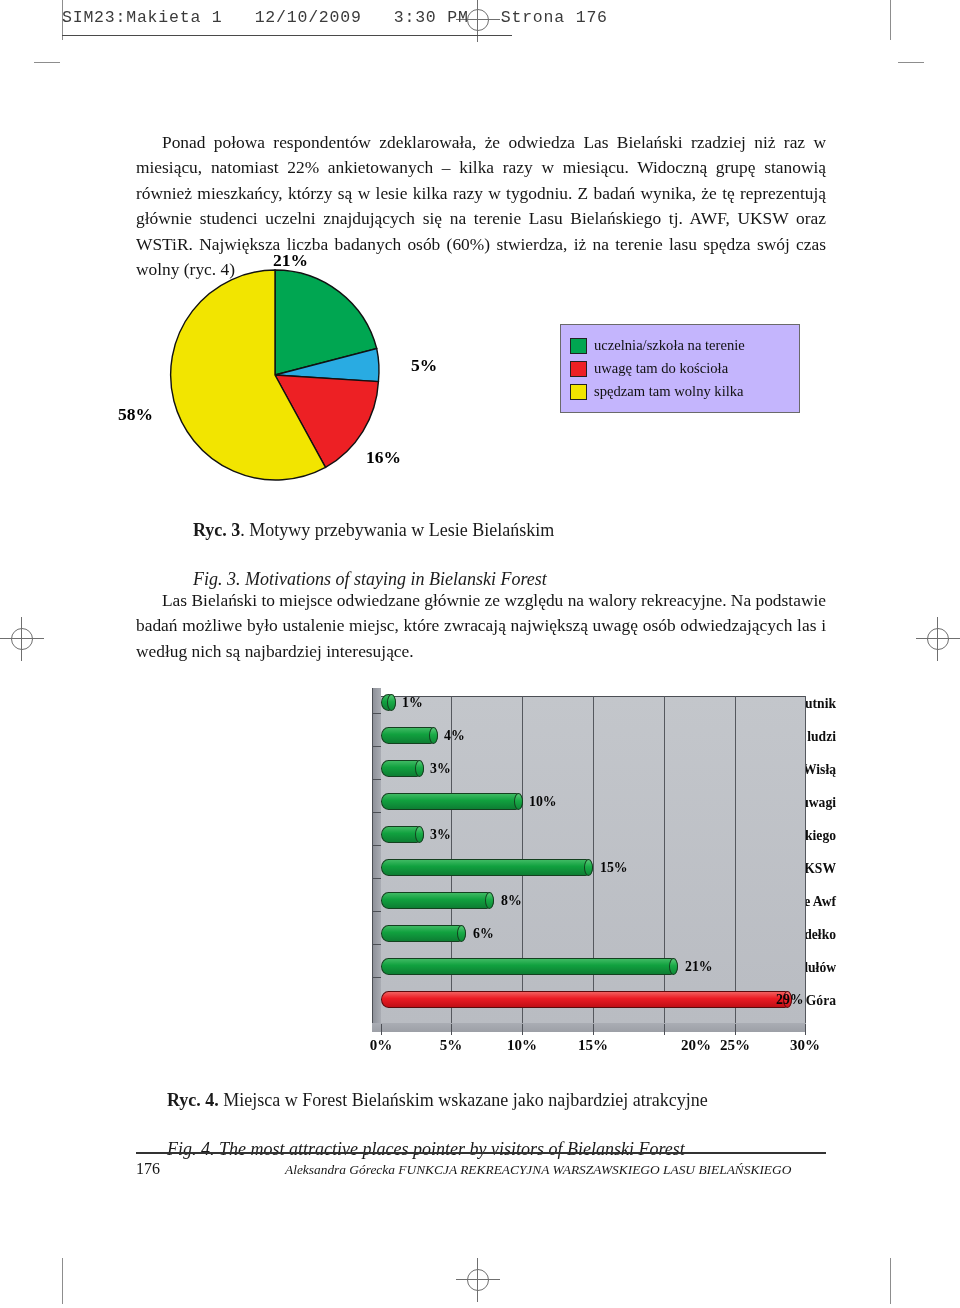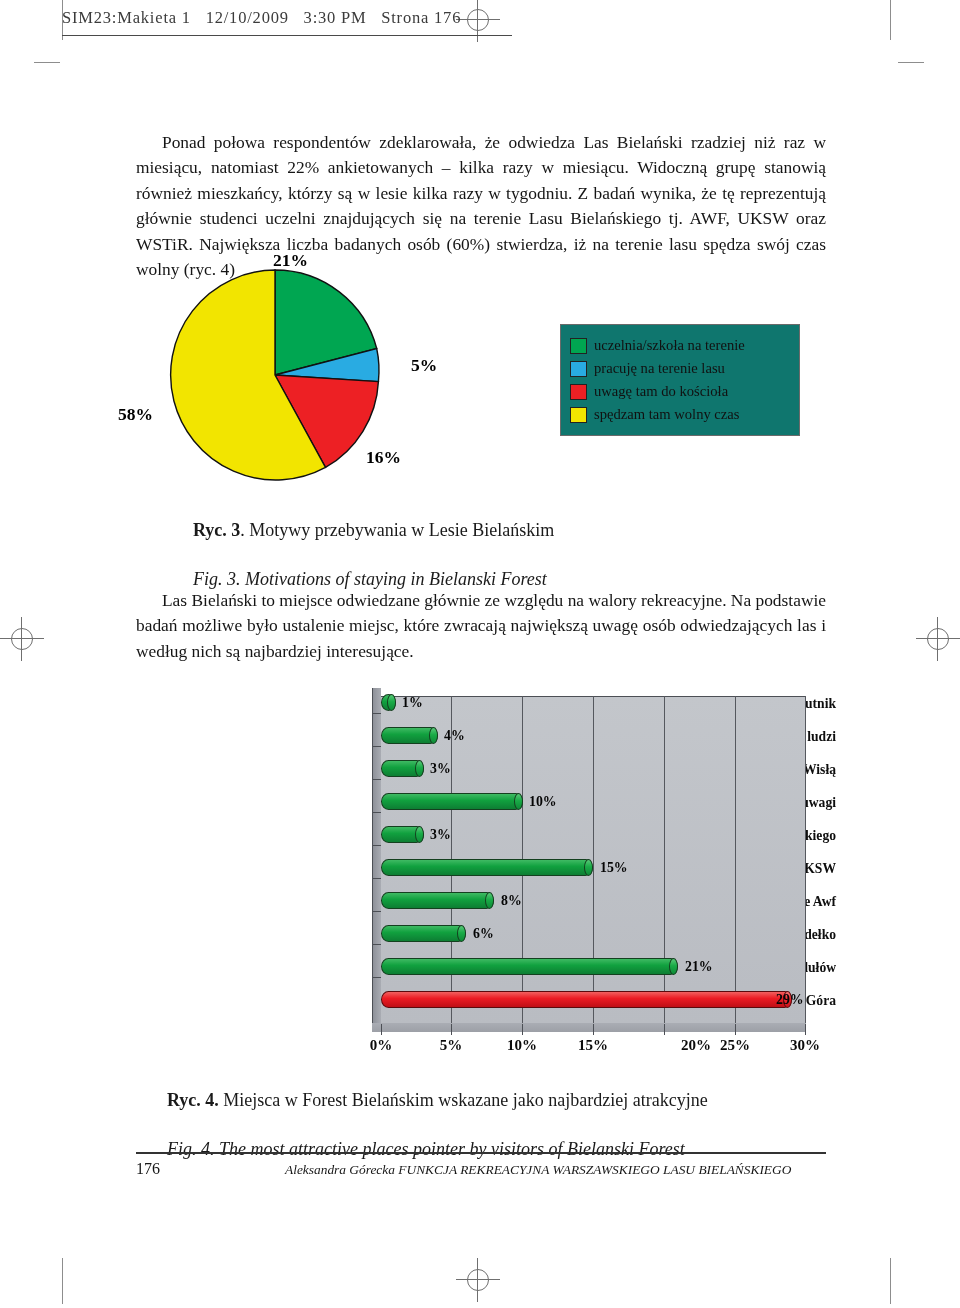--- a/index.html
+++ b/index.html
@@ -54,21 +54,21 @@
     left: 0; top: 21px;
     width: 44px; height: 1px;
     background: #6f6f6f;
   }
 
   
   .prepress-header {
     position: absolute;
     left: 62px;
     top: 8px;
-    font-family: Liberation Serif, serif;
+    font-family: Liberation Mono, monospace;
     font-size: 16.5px;
     letter-spacing: 0.8px;
     color: #3b3b3b;
     white-space: pre;
   }
   .header-rule {
     position: absolute;
     left: 62px;
     top: 35px;
     width: 450px;
@@ -107,21 +107,21 @@
     font-weight: bold;
     font-size: 17.5px;
     color: #000;
   }
   #pie-legend {
     position: absolute;
     left: 420px;
     top: 72px;
     width: 240px;
     border: 1px solid #6a6a6a;
-    background: #0f766e;
+    background: #c4b5fd;
     padding: 9px 10px 9px 9px;
     box-sizing: border-box;
   }
   .legend-row {
     display: flex;
     align-items: center;
     height: 23px;
   }
   .legend-swatch {
     width: 15px;
@@ -340,30 +340,26 @@
     <div class="pie-label" style="left:271px;top:103px;">5%</div>
     <div class="pie-label" style="left:226px;top:195px;">16%</div>
     <div class="pie-label" style="left:-22px;top:152px;">58%</div>
 
     <div id="pie-legend">
       <div class="legend-row">
         <span class="legend-swatch" style="background:#00a651;"></span>
         <span class="legend-text">uczelnia/szkoła na terenie</span>
       </div>
       <div class="legend-row">
-        <span class="legend-swatch" style="background:#29abe2;"></span>
-        <span class="legend-text">pracuję na terenie lasu</span>
-      </div>
-      <div class="legend-row">
         <span class="legend-swatch" style="background:#ed2024;"></span>
         <span class="legend-text">uwagę tam do kościoła</span>
       </div>
       <div class="legend-row">
         <span class="legend-swatch" style="background:#f2e500;"></span>
-        <span class="legend-text">spędzam tam wolny czas</span>
+        <span class="legend-text">spędzam tam wolny kilka</span>
       </div>
     </div>
   </div>
 
   <div class="caption" style="left:193px;top:520px;">
     <div class="pl">
       <b>Ryc. 3</b><span>. Motywy przebywania w Lesie Bielańskim</span>
     </div>
     <div class="en">Fig. 3. Motivations of staying in Bielanski Forest</div>
   </div>

